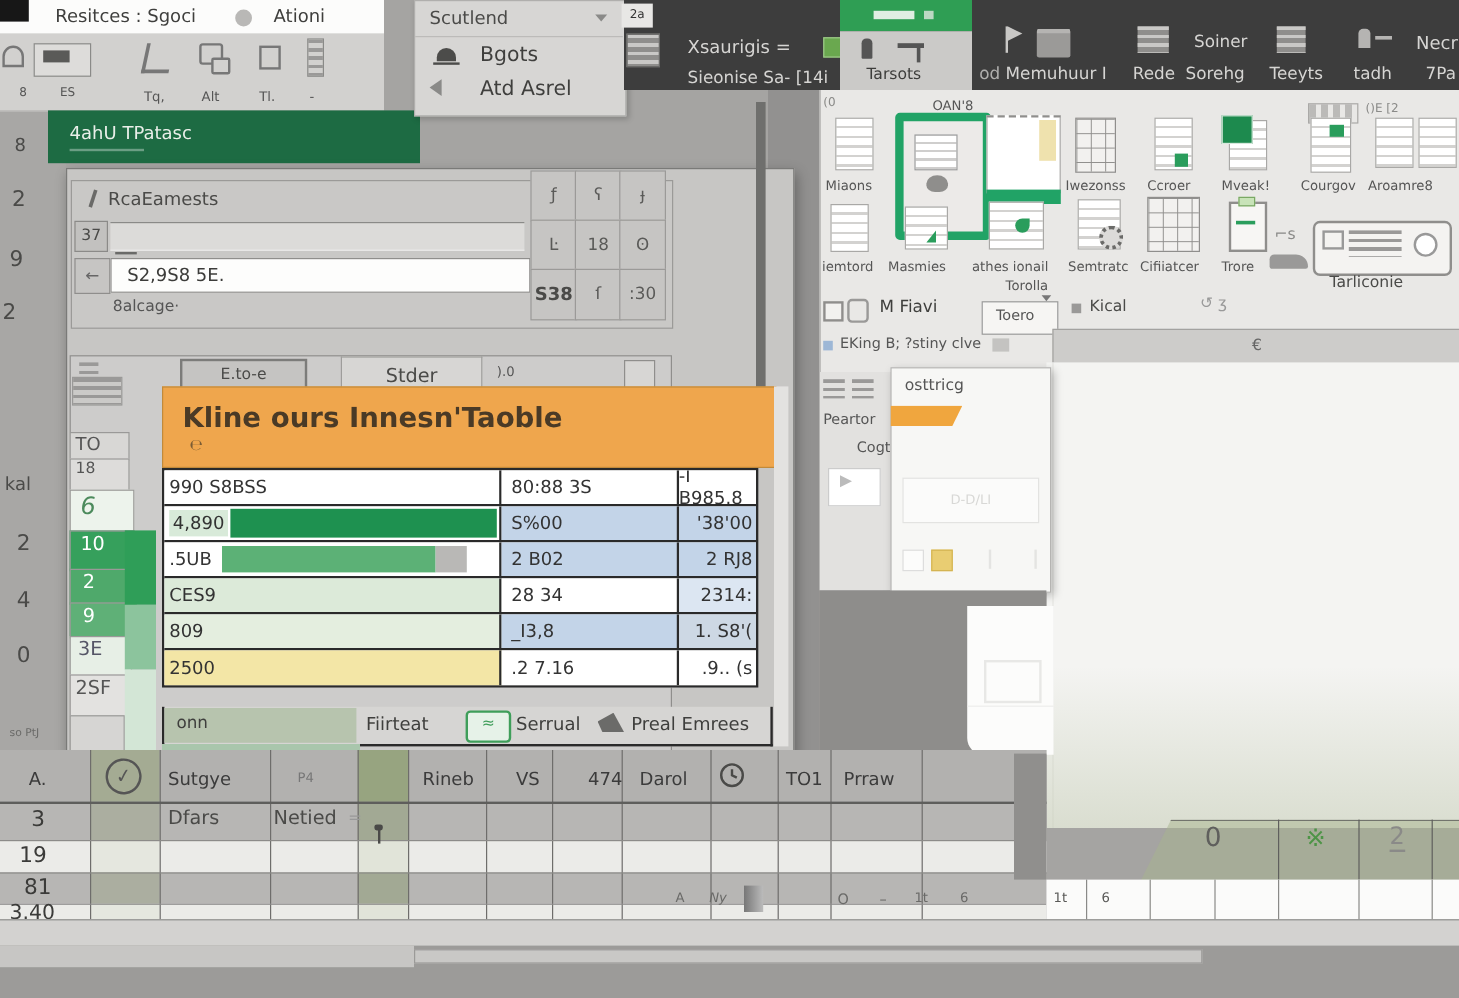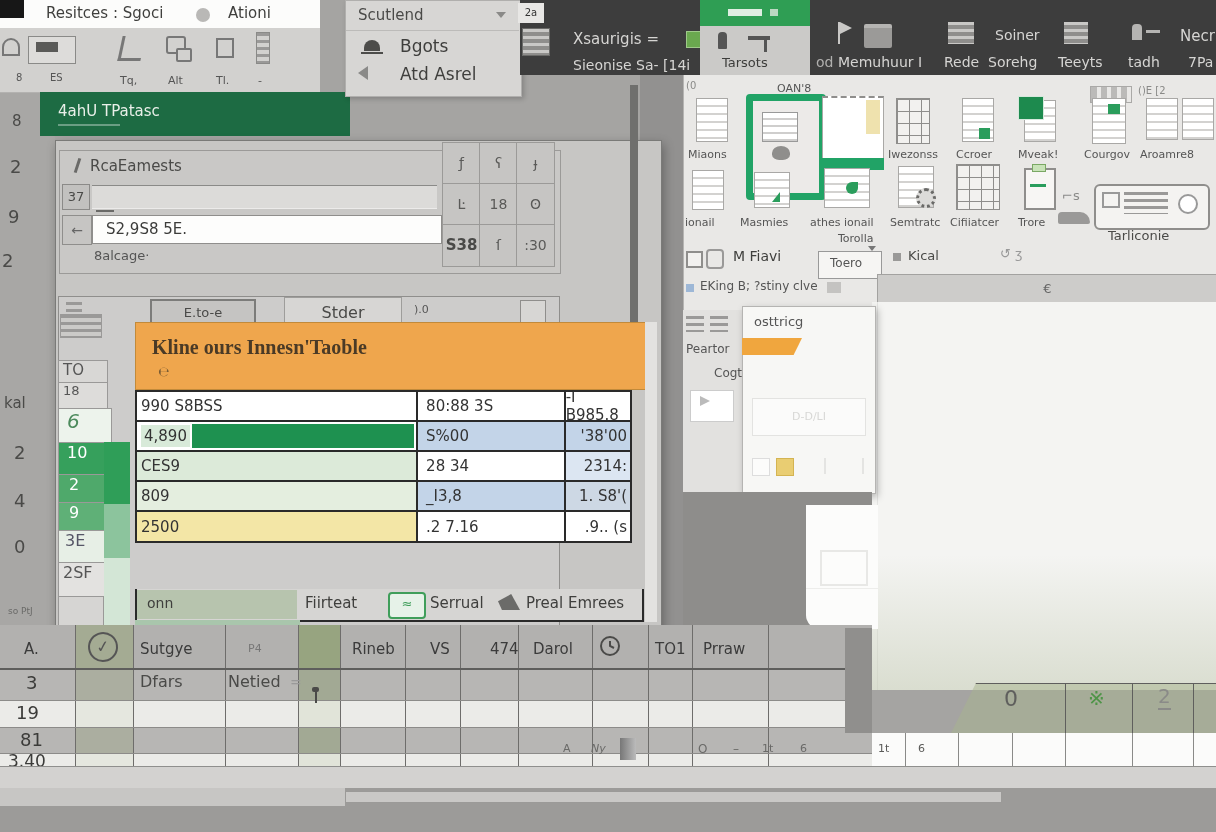--- a/index.html
+++ b/index.html
@@ -143,21 +143,21 @@
 
   <div class="ic pagelines" style="left:1092px;top:98px;width:32px;height:44px;"></div>
   <div class="ic" style="left:1108px;top:104px;width:12px;height:10px;background:#2a9d5c;"></div>
   <span class="galbl" style="left:1084px;top:148px;">Courgov</span>
 
   <div class="ic pagelines" style="left:1146px;top:98px;width:30px;height:40px;"></div>
   <div class="ic pagelines" style="left:1182px;top:98px;width:30px;height:40px;"></div>
   <span class="galbl" style="left:1140px;top:148px;">Aroamre8</span>
 
   <div class="ic pagelines" style="left:692px;top:170px;width:30px;height:38px;"></div>
-  <span class="galbl" style="left:685px;top:216px;">ionail</span>
+  <span class="galbl" style="left:685px;top:216px;">iemtord</span>
   <div class="ic pagelines" style="left:754px;top:172px;width:34px;height:34px;"></div>
   <div class="ic" style="left:772px;top:192px;width:0;height:0;border-left:8px solid transparent;border-bottom:10px solid #2a9d5c;"></div>
   <span class="galbl" style="left:740px;top:216px;">Masmies</span>
   <div class="ic pagelines" style="left:824px;top:168px;width:44px;height:38px;"></div>
   <div class="ic" style="left:846px;top:182px;width:12px;height:12px;background:#2a9d5c;border-radius:50% 0 50% 50%;"></div>
   <span class="galbl" style="left:810px;top:216px;">athes ionail</span>
   <span class="galbl" style="left:838px;top:232px;">Torolla</span>
   <div class="ic pagelines" style="left:898px;top:166px;width:34px;height:40px;"></div>
   <div class="ic" style="left:916px;top:188px;width:14px;height:14px;border:3px dotted #6a6a68;border-radius:50%;background:#dcdbd9;"></div>
   <span class="galbl" style="left:890px;top:216px;">Semtratc</span>
@@ -255,21 +255,21 @@
   <div class="a" style="left:58px;top:474px;width:44px;height:28px;background:#4fa96b;border:1px solid #9a9998;font-size:16px;color:#fff;padding-left:10px;">2</div>
   <div class="a" style="left:58px;top:502px;width:44px;height:28px;background:#5fb077;border:1px solid #9a9998;font-size:16px;color:#fff;padding-left:10px;">9</div>
   <div class="a" style="left:58px;top:530px;width:44px;height:32px;background:#e7efe6;border:1px solid #9a9998;font-size:16px;color:#556;padding-left:6px;">3E</div>
   <div class="a" style="left:58px;top:562px;width:44px;height:34px;background:#e3e2e0;border:1px solid #9a9998;font-size:16px;color:#555;padding-left:4px;">2SF</div>
   <div class="a" style="left:58px;top:596px;width:44px;height:33px;background:#d6d5d3;border:1px solid #9a9998;"></div>
   <div class="a" style="left:104px;top:442px;width:26px;height:62px;background:#2f9e58;"></div>
   <div class="a" style="left:104px;top:504px;width:26px;height:54px;background:#8cc49d;"></div>
   <div class="a" style="left:104px;top:558px;width:26px;height:70px;background:#d3e6d6;"></div>
 
   <div class="a" style="left:135px;top:322px;width:510px;height:66px;background:#efa64d;border:1px solid #c28a3a;"></div>
-  <span class="t" style="left:152px;top:336px;font-size:20px;font-weight:600;color:#4a3a26;font-family:Liberation Serif, serif;">Kline ours Innesn'Taoble</span>
+  <span class="t" style="left:152px;top:336px;font-size:23px;font-weight:600;color:#4a3a26;">Kline ours Innesn'Taoble</span>
   <span class="t" style="left:158px;top:364px;font-size:13px;color:#7a5c34;">℮</span>
   <div class="a" style="left:645px;top:322px;width:12px;height:300px;background:#e3e2e0;"></div>
 
   <div class="tbl">
     <div class="trow">
       <div class="tc c0" style="background:#fff;">
           <span>990 S8BSS</span>
         </div>
       <div class="tc c1" style="background:#fff;">
           <span>80:88 3S</span>
@@ -281,20 +281,33 @@
     <div class="trow">
       <div class="tc c0" style="background:#fff;">
           <span style="background:#d8ead9;padding:2px 3px;">4,890</span>
           <span class="ic" style="position:static;display:inline-block;width:222px;height:24px;background:#1e9150;margin-left:2px;"></span>
         </div>
       <div class="tc c1" style="background:#c3d4e8;">
           <span>S%00</span>
         </div>
       <div class="tc c2" style="background:#c3d4e8;">
           <span>'38'00</span>
+        </div>
+    </div>
+    <div class="trow">
+      <div class="tc c0" style="background:#fff;">
+          <span>.5UB</span>
+          <span class="ic" style="position:static;display:inline-block;width:178px;height:22px;background:#5cb176;margin-left:8px;"></span>
+          <span class="ic" style="position:static;display:inline-block;width:26px;height:22px;background:#b9b8b6;"></span>
+        </div>
+      <div class="tc c1" style="background:#c3d4e8;">
+          <span>2 B02</span>
+        </div>
+      <div class="tc c2" style="background:#c3d4e8;">
+          <span>2 RJ8</span>
         </div>
     </div>
     <div class="trow">
       <div class="tc c0" style="background:#dcead9;">
           <span>CES9</span>
         </div>
       <div class="tc c1" style="background:#fff;">
           <span>28 34</span>
         </div>
       <div class="tc c2" style="background:#dce6f2;">

